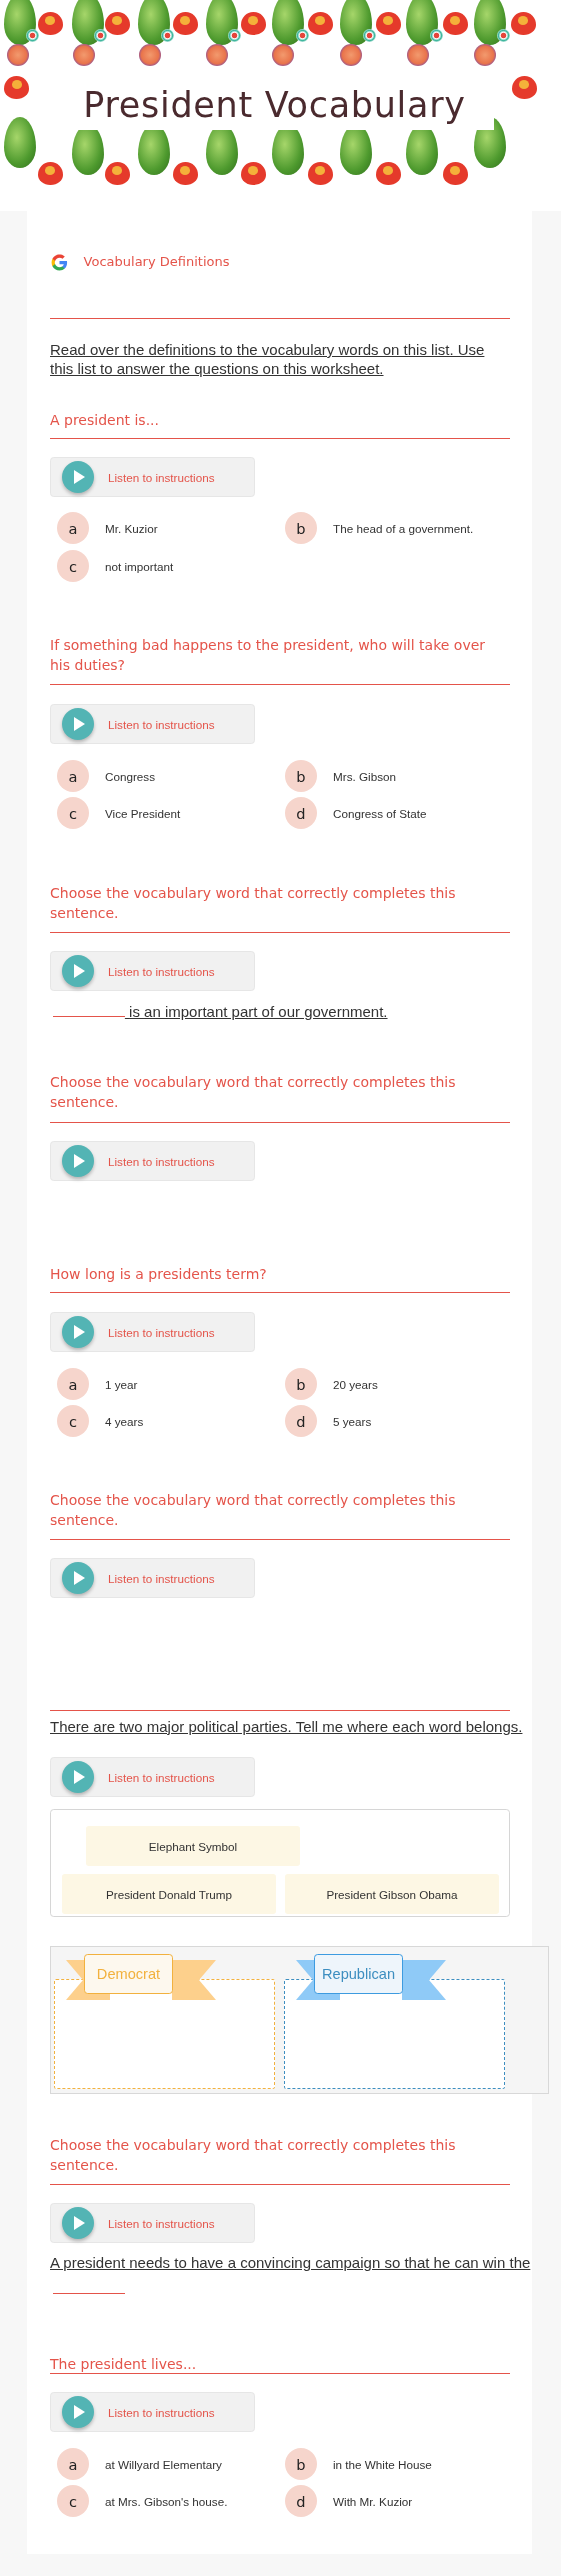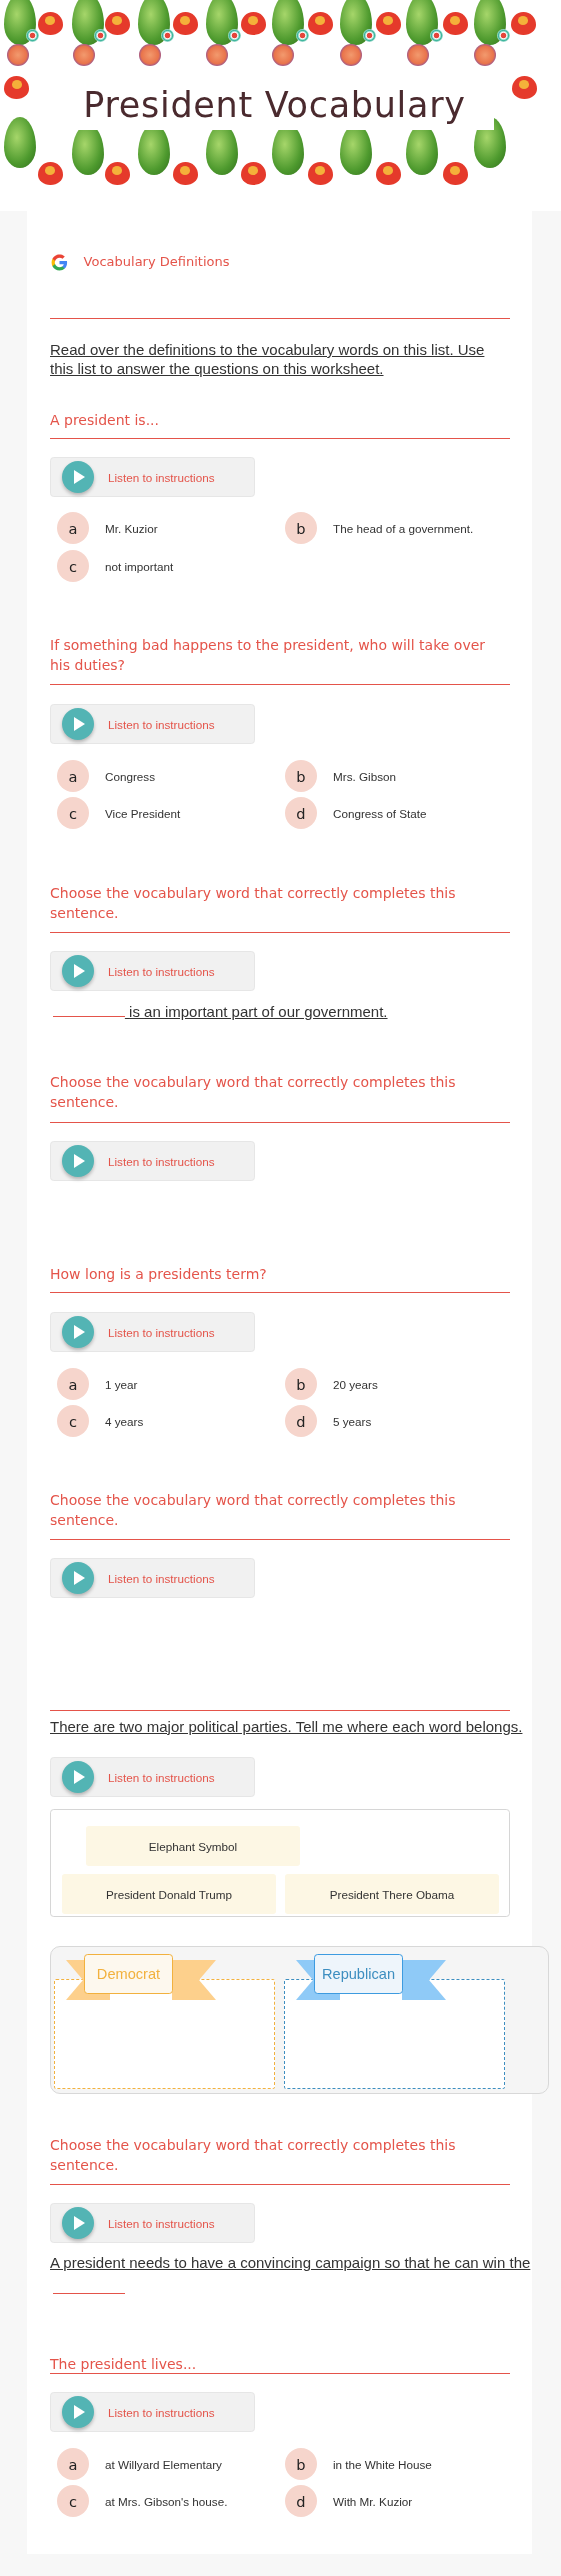--- a/index.html
+++ b/index.html
@@ -34,21 +34,21 @@
 
   .opt { position: absolute; display: flex; align-items: center; height: 32px; }
   .letter { width: 32px; height: 32px; border-radius: 50%; background: #f6d5cc; display: flex; align-items: center; justify-content: center; font-family: "DejaVu Sans", sans-serif; font-size: 14.6px; color: #222; }
   .opt-text { margin-left: 16px; font-size: 11.7px; color: #333; }
 
   .blank { display: inline-block; height: 13px; border-bottom: 0.7px solid #e4544a; vertical-align: baseline; }
 
   .word-bank { position: absolute; left: 23px; top: 1615px; width: 460px; height: 108px; border: 0.7px solid #d6d6d6; border-radius: 3.7px; background: #fff; }
   .chip { position: absolute; width: 214px; height: 40px; background: #fdf7e4; border-radius: 2.9px; display: flex; align-items: center; justify-content: center; font-size: 11.7px; color: #333; }
 
-  .party-box { position: absolute; left: 23px; top: 1752px; width: 499px; height: 148px; background: #f5f5f5; border: 0.7px solid #d8d8d8; border-radius: 10px; }
+  .party-box { position: absolute; left: 23px; top: 1752px; width: 499px; height: 148px; background: #f5f5f5; border: 0.7px solid #d8d8d8; border-radius: 0; }
   .drop { position: absolute; top: 32px; width: 221px; height: 110px; background: #fff; border: 1.5px dashed; border-radius: 2.2px; }
   .ribbon-tail { position: absolute; top: 13px; width: 0; height: 0; }
   .ribbon { position: absolute; top: 7.3px; width: 89px; height: 40px; border: 1.5px solid; border-radius: 3.7px; display: flex; align-items: center; justify-content: center; font-size: 14.6px; }
 </style>
 </head>
 <body>
 
 <div class="banner">
 
   <div class="motif leaf" style="left:4.4px;top:-5.9px;"></div>
@@ -212,21 +212,21 @@
 
   <div class="rule" style="top:1516px;"></div>
   <p class="abs body-text" style="left:23px;top:1523px;">There are two major political parties. Tell me where each word belongs.</p>
   <div class="listen" style="top:1563px;">
     <span class="play"></span>
     <span class="listen-label">Listen to instructions</span>
   </div>
   <div class="word-bank">
     <div class="chip" style="left:11px;top:16px;margin-left:24px;">Elephant Symbol</div>
     <div class="chip" style="left:11px;top:64px;">President Donald Trump</div>
-    <div class="chip" style="left:234px;top:64px;">President There Obama</div>
+    <div class="chip" style="left:234px;top:64px;">President Gibson Obama</div>
   </div>
   <div class="party-box">
 
     <div class="drop" style="left:2.9px;border-color:#f2b13e;"></div>
     <div class="ribbon-tail" style="left:14.6px;border-top:20px solid #fdd08c;border-bottom:20px solid #fdd08c;border-left:17.6px solid transparent;width:44px;"></div>
     <div class="ribbon-tail" style="left:121px;border-top:20px solid #fdd08c;border-bottom:20px solid #fdd08c;border-right:17.6px solid transparent;width:44px;"></div>
     <div class="ribbon" style="left:33px;border-color:#f2b13e;background:#fdf8ee;color:#f2b13e;">Democrat</div>
 
     <div class="drop" style="left:233px;border-color:#3d8ec0;"></div>
     <div class="ribbon-tail" style="left:245px;border-top:20px solid #8fcaf7;border-bottom:20px solid #8fcaf7;border-left:17.6px solid transparent;width:44px;"></div>

